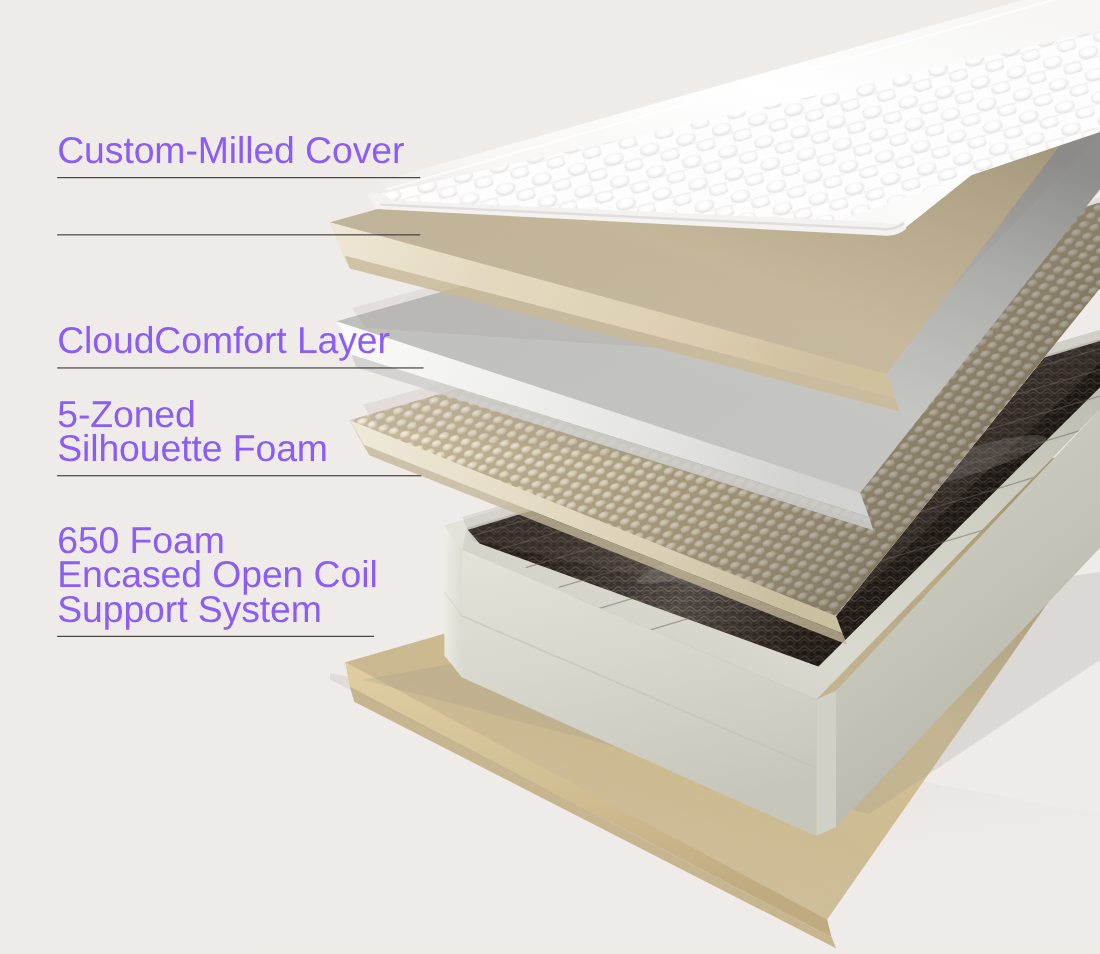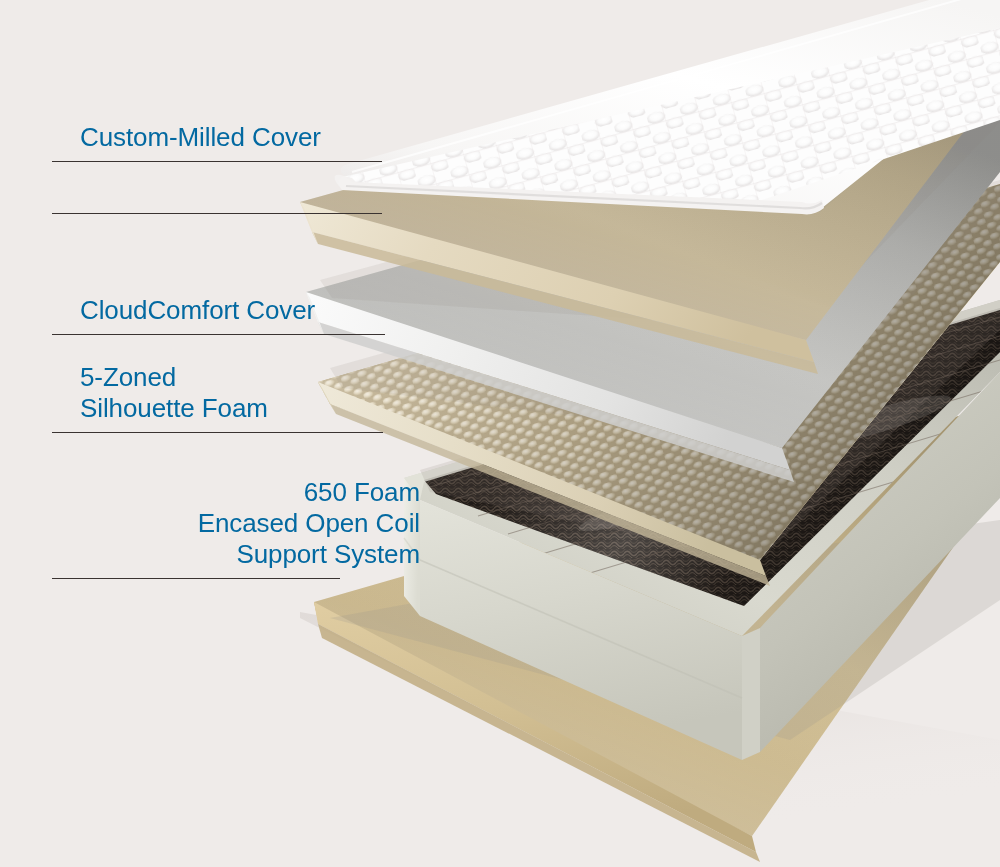--- a/index.html
+++ b/index.html
@@ -21,26 +21,26 @@
     width: 1000px;
     height: 867px;
   }
   .label-group {
     position: absolute;
     left: 0;
     width: 420px;
   }
   .label-text {
     font-family: "Liberation Sans", sans-serif;
-    font-size: 26px;
+    font-size: 34px;
     line-height: 31px;
-    color: #0369a1;
+    color: #8b5cf6;
     letter-spacing: -0.1px;
     white-space: pre-line;
-    padding-left: 80px;
+    padding-left: 52px;
     font-weight: 400;
   }
   .label-rule {
     height: 0;
     border-top: 1.6px solid #3a3331;
     margin-left: 52px;
   }
   .spacer-8 { height: 8px; }
 </style>
 </head>
@@ -307,33 +307,33 @@
     <div class="spacer-8"></div>
     <div class="label-rule" style="width:330px;"></div>
   </div>
 
   <div class="label-group" style="top:205px;">
     <div class="spacer-8"></div>
     <div class="label-rule" style="width:330px;"></div>
   </div>
 
   <div class="label-group" style="top:295px;">
-    <div class="label-text">CloudComfort Cover</div>
+    <div class="label-text">CloudComfort Layer</div>
     <div class="spacer-8"></div>
     <div class="label-rule" style="width:333px;"></div>
   </div>
 
   <div class="label-group" style="top:362px;">
     <div class="label-text">5-Zoned
 Silhouette Foam</div>
     <div class="spacer-8"></div>
     <div class="label-rule" style="width:331px;"></div>
   </div>
 
-  <div class="label-group" style="top:477px;text-align:right;">
+  <div class="label-group" style="top:477px;">
     <div class="label-text">650 Foam
 Encased Open Coil
 Support System</div>
     <div class="spacer-8"></div>
     <div class="label-rule" style="width:288px;"></div>
   </div>
 
 </div>
 
 </body></html>

